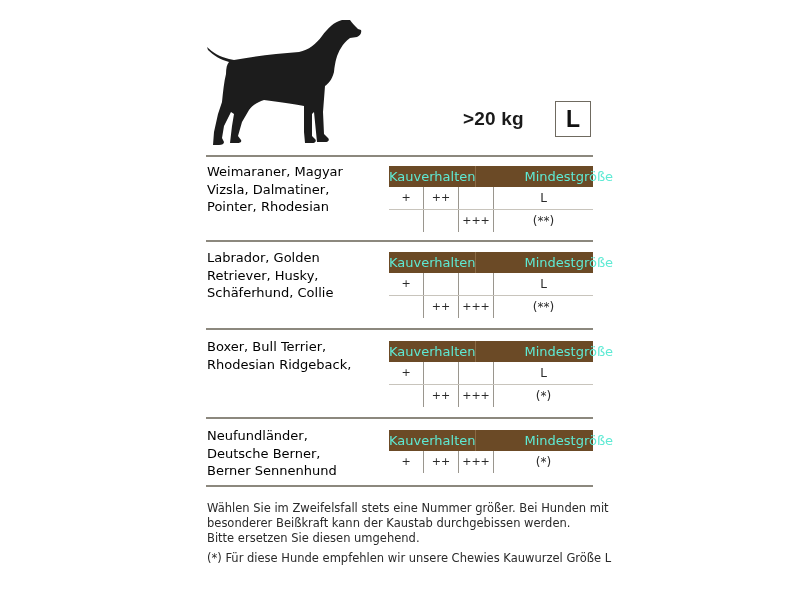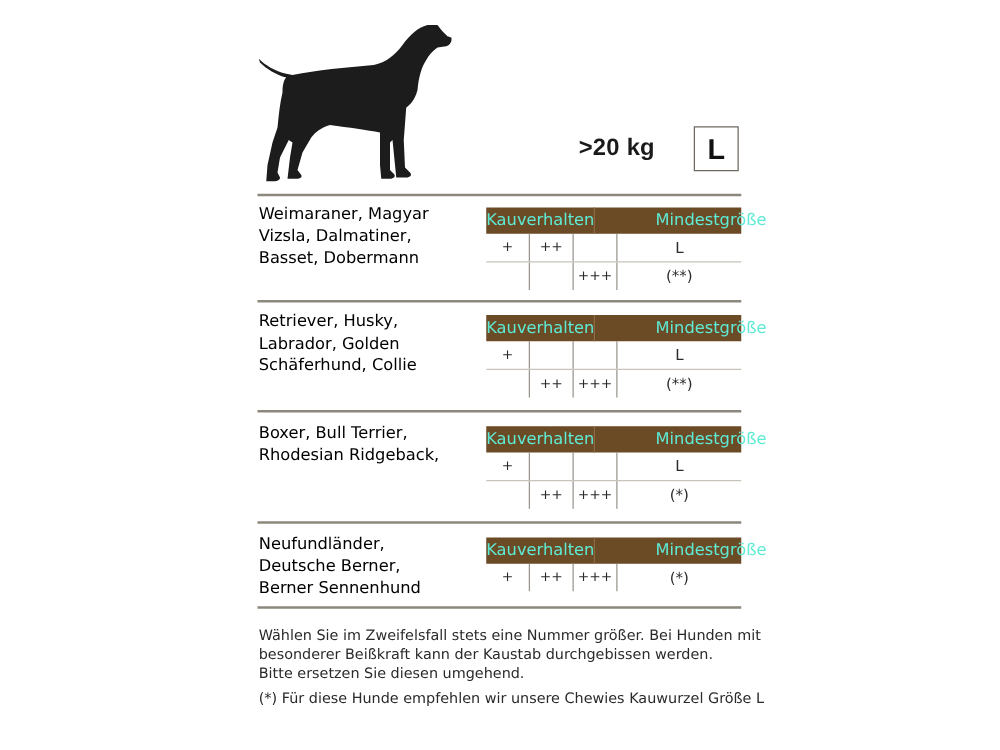--- a/index.html
+++ b/index.html
@@ -193,21 +193,21 @@
   <div class="weight">&gt;20 kg</div>
   <div class="size-box">
     <span>L</span>
   </div>
 
   <div class="divider" style="top:155px;"></div>
 
   <div class="breeds" style="top:163px;">
     <div>Weimaraner, Magyar</div>
     <div>Vizsla, Dalmatiner,</div>
-    <div>Basset, Dobermann</div>
+    <div>Pointer, Rhodesian</div>
   </div>
   <div class="tbl" style="top:166px;">
     <div class="hdr">
       <div class="h1">Kauverhalten</div>
       <div class="h2">Mindestgröße</div>
     </div>
     <div class="row top">
       <div class="cell c1">+</div>
       <div class="cell c2">++</div>
       <div class="cell c3"></div>
@@ -217,22 +217,22 @@
       <div class="cell c1"></div>
       <div class="cell c2"></div>
       <div class="cell c3">+++</div>
       <div class="cell c4">(**)</div>
     </div>
   </div>
 
   <div class="divider" style="top:240px;"></div>
 
   <div class="breeds" style="top:249px;">
+    <div>Labrador, Golden</div>
     <div>Retriever, Husky,</div>
-    <div>Labrador, Golden</div>
     <div>Schäferhund, Collie</div>
   </div>
   <div class="tbl" style="top:252px;">
     <div class="hdr">
       <div class="h1">Kauverhalten</div>
       <div class="h2">Mindestgröße</div>
     </div>
     <div class="row top">
       <div class="cell c1">+</div>
       <div class="cell c2"></div>

